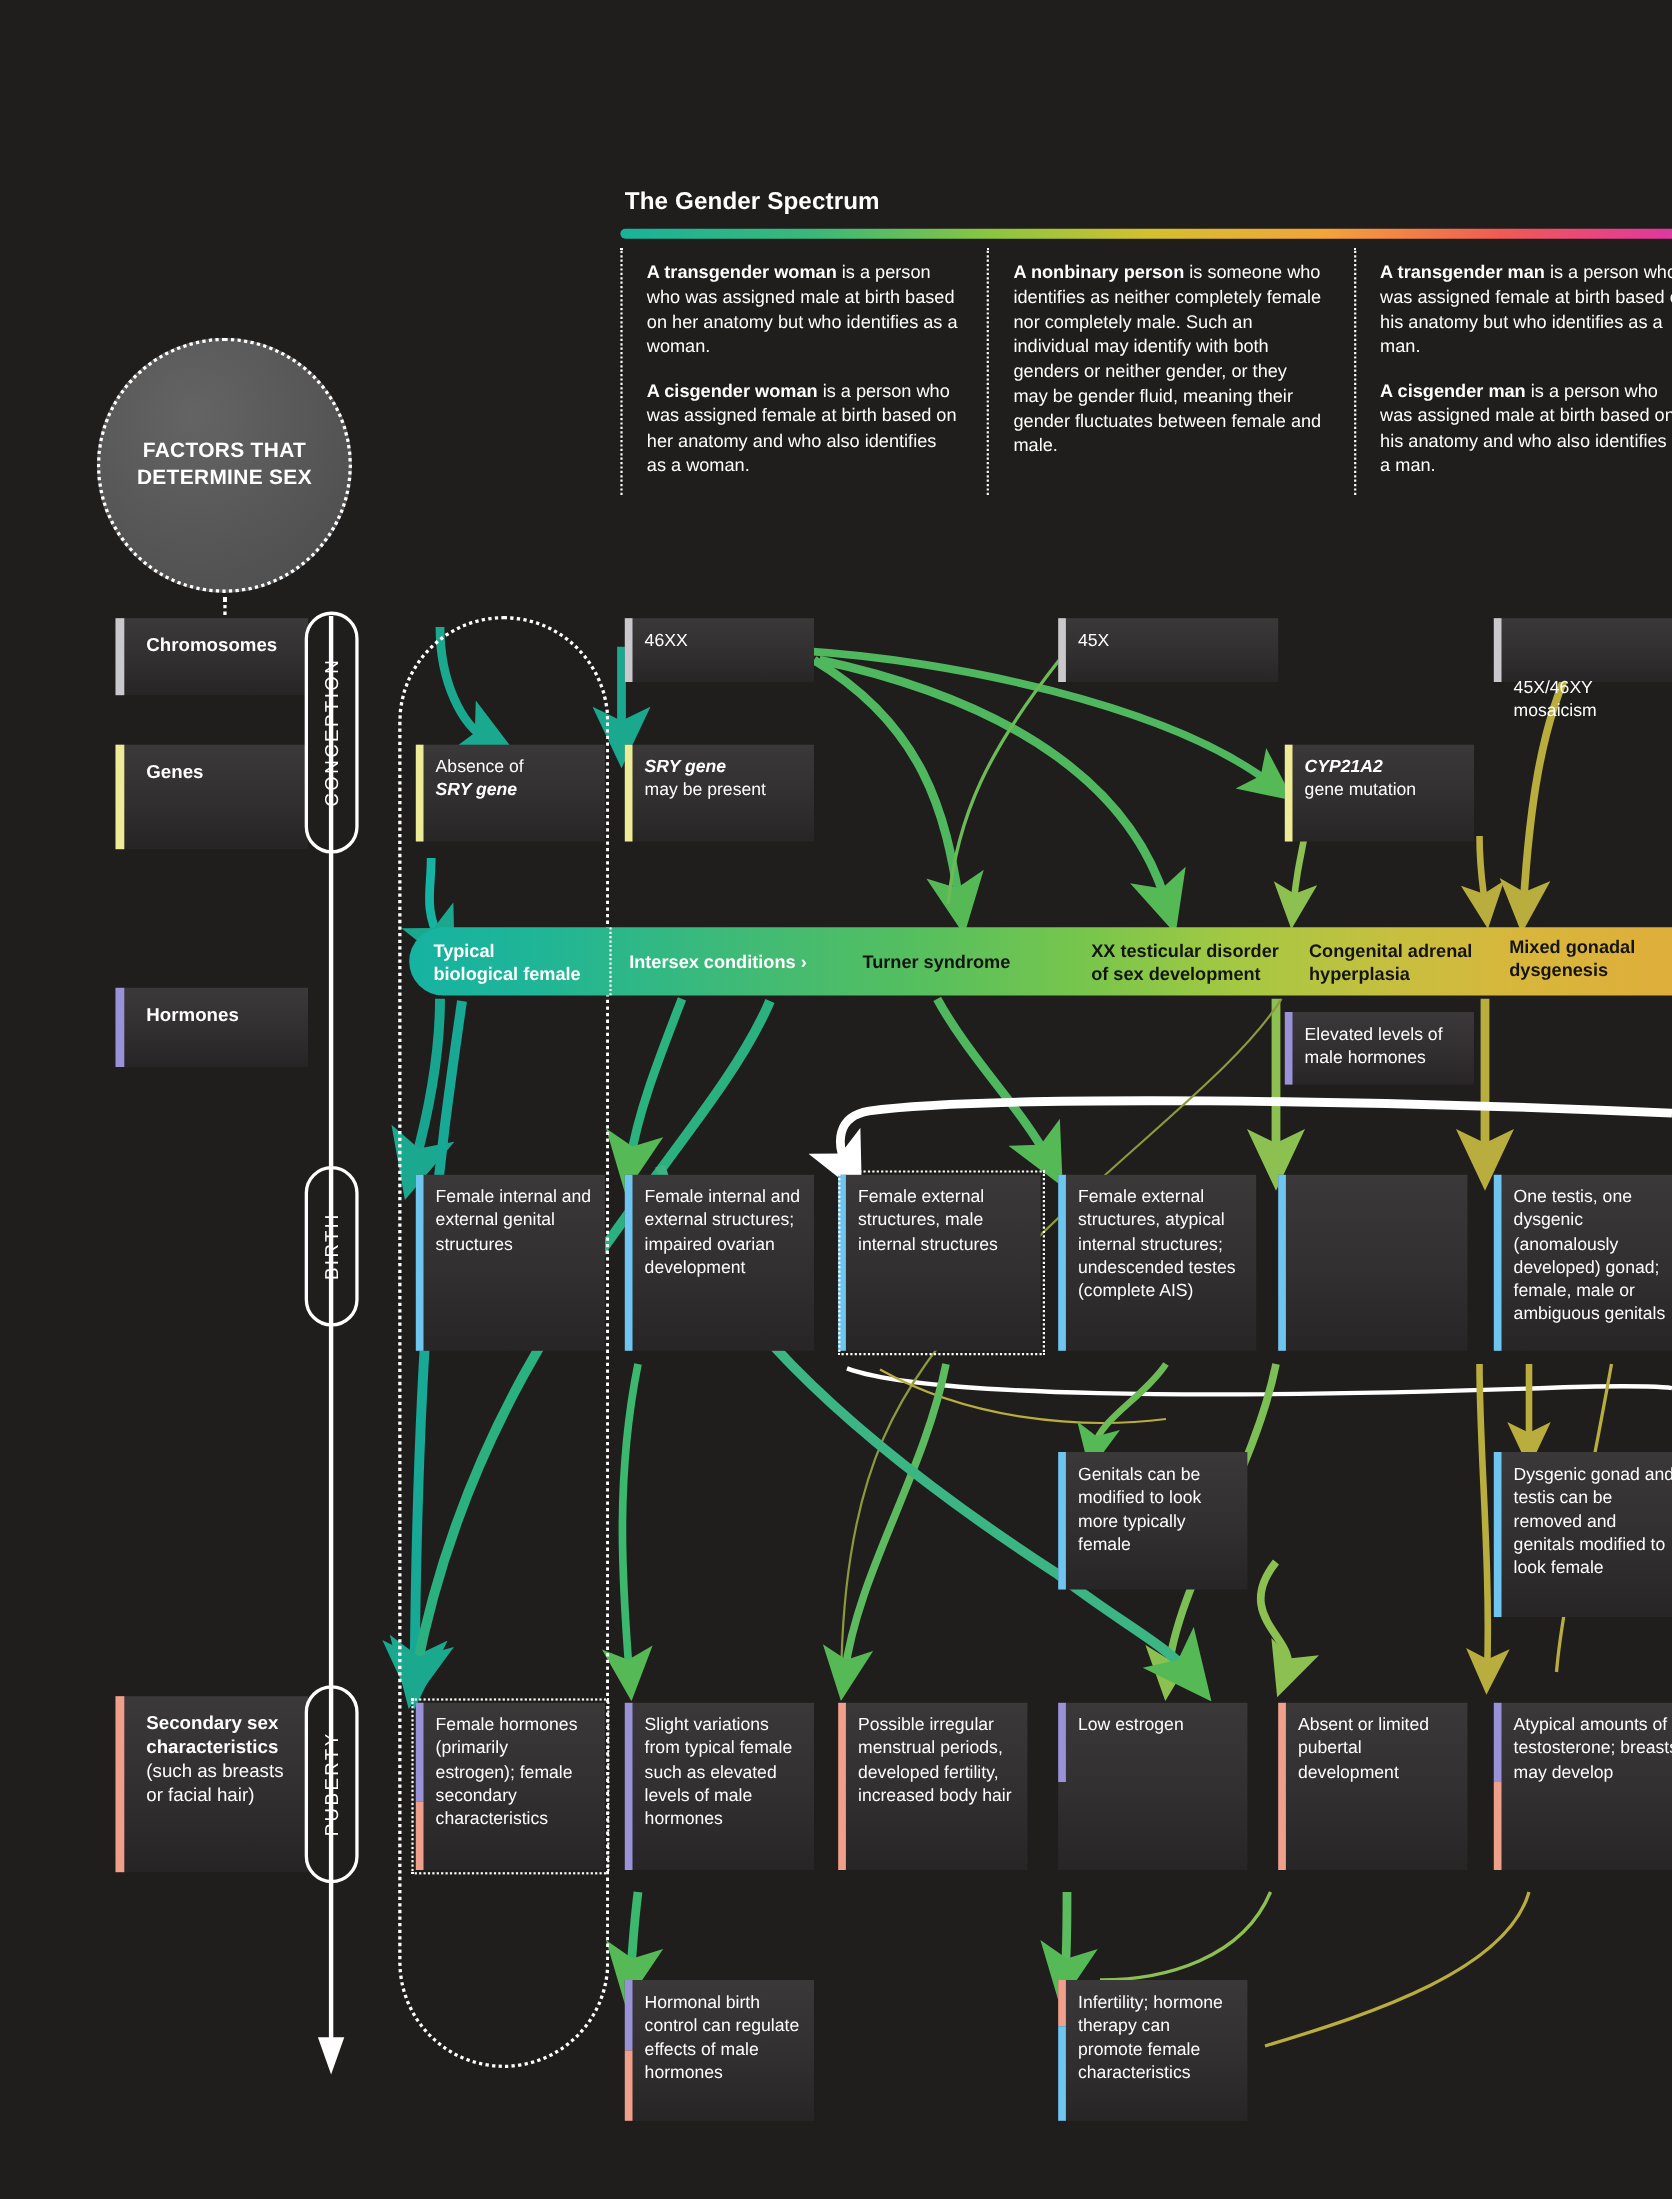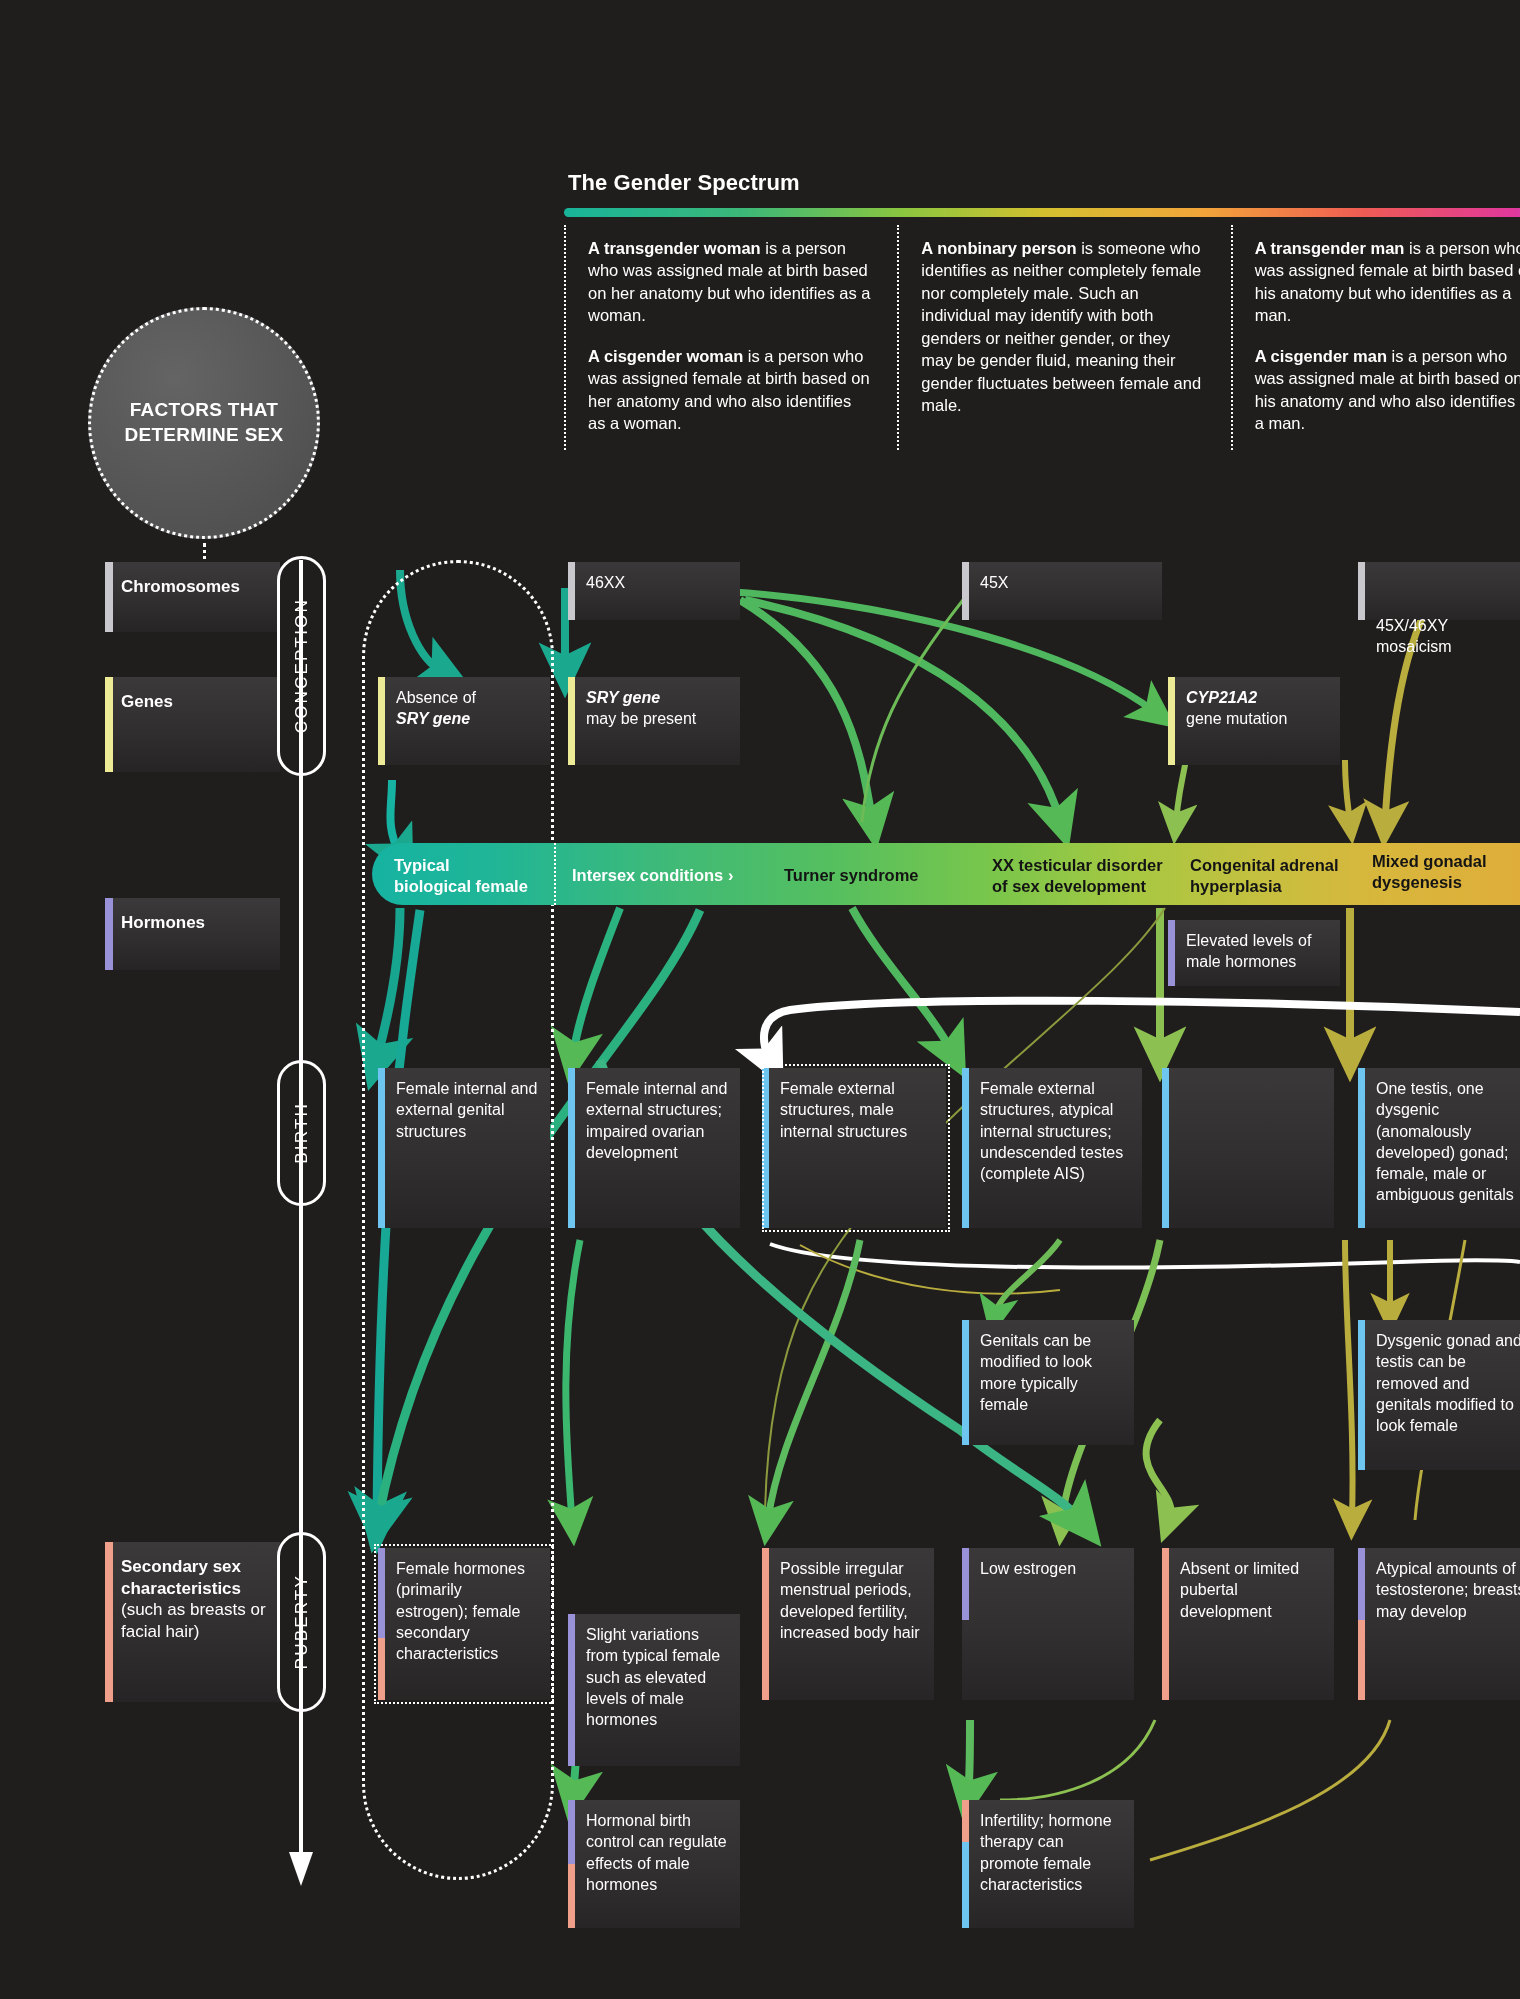--- a/index.html
+++ b/index.html
@@ -45,21 +45,21 @@
   .circle span { font-size: 19px; font-weight: bold; line-height: 1.3; letter-spacing: .3px; }
   .circle-stem {
     position: absolute; left: 203px; top: 543px; width: 0; height: 24px;
     border-left: 3px dotted #ffffff;
   }
 
   
   .rowlabel {
     position: absolute; left: 105px; width: 175px;
     background: linear-gradient(to bottom,#3b3939 0%,#302e2e 58%,#262424 100%);
-    padding: 14px 10px 14px 16px;
+    padding: 14px 10px 14px 28px;
     font-size: 17px; font-weight: bold; line-height: 1.27;
   }
   .rowlabel .accent {
     position: absolute; left: 0; top: 0; bottom: 0; width: 8px;
   }
   .rowlabel .sub { font-weight: normal; }
 
   
   .capsule {
     position: absolute; left: 277px; width: 49px;
@@ -333,21 +333,21 @@
     <span>Dysgenic gonad and testis can be removed and genitals modified to look female</span>
   </div>
 
   <div class="box" style="left:378px;top:1548px;width:172px;height:152px">
     <span class="accent2" style="background:#9a92d8;top:0;height:90px"></span>
     <span class="accent2" style="background:#f0a08a;top:90px;bottom:0"></span>
     <span>Female hormones (primarily estrogen); female secondary characteristics</span>
   </div>
   <div class="dotbox" style="left:374px;top:1544px;width:180px;height:160px"></div>
 
-  <div class="box" style="left:568px;top:1614px;width:172px;height:152px">
+  <div class="box" style="left:568px;top:1548px;width:172px;height:152px">
     <span class="accent" style="background:#9a92d8"></span>
     <span>Slight variations from typical female such as elevated levels of male hormones</span>
   </div>
   <div class="box" style="left:762px;top:1548px;width:172px;height:152px">
     <span class="accent" style="background:#f0a08a"></span>
     <span>Possible irregular menstrual periods, developed fertility, increased body hair</span>
   </div>
   <div class="box" style="left:962px;top:1548px;width:172px;height:152px">
     <span class="accent2" style="background:#9a92d8;top:0;height:72px"></span>
     <span>Low estrogen</span>

